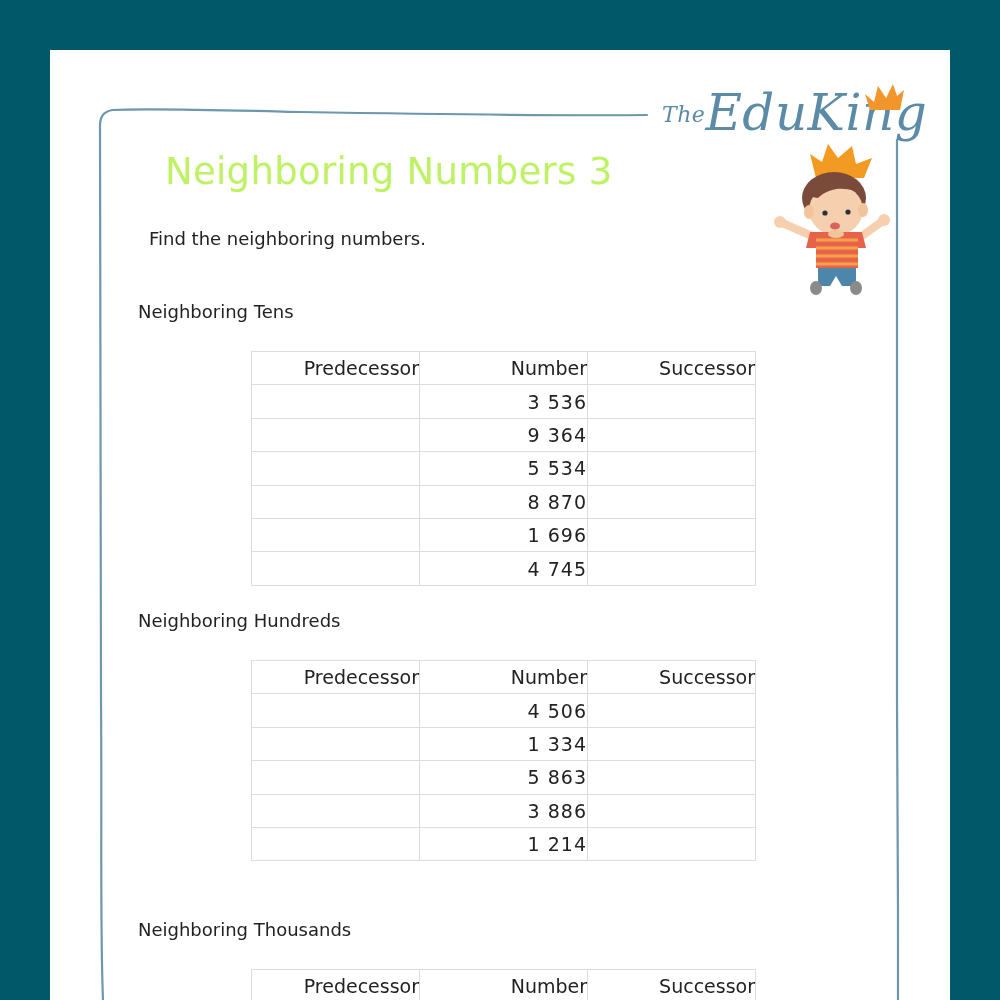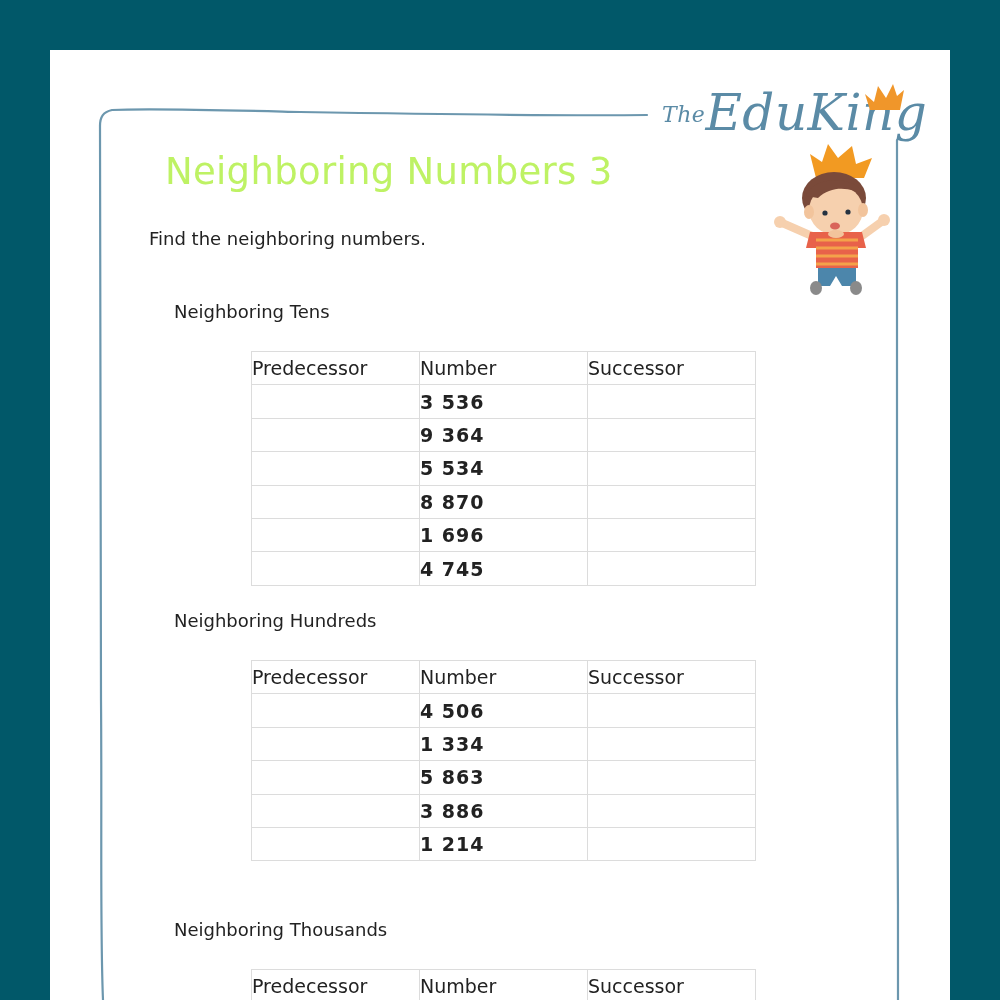--- a/index.html
+++ b/index.html
@@ -76,43 +76,41 @@
     color: #222;
     white-space: nowrap;
     margin-left: 11px;
   }
   .section-label {
     position: absolute;
     left: 138px;
     font-size: 18px;
     color: #222;
     white-space: nowrap;
-    margin-left: 36px;
   }
   table.nt {
     position: absolute;
     left: 251px;
     border-collapse: collapse;
     table-layout: fixed;
     width: 502px;
   }
   table.nt th, table.nt td {
     width: 167px;
     height: 32.4px;
     border: 1px solid #dcdcdc;
-    text-align: left;
+    text-align: right;
     font-weight: normal;
     font-size: 19px;
     color: #222;
     padding: 0;
     line-height: 32px;
   }
   table.nt td.num {
     letter-spacing: 1px;
-    font-weight: bold;
   }
 </style>
 </head>
 <body>
 
 <div class="sheet"></div>
 
 <svg class="frame" viewBox="0 0 1000 1000">
   <path d="M647,115 C560,116 420,114 300,112 C220,110 150,108 112,110 C103,112 100,117 100,126 C101,300 99,500 101,700 C102,820 100,930 103,1000" fill="none" stroke="#6c97ae" stroke-width="2.2" stroke-linecap="round"></path>
   <path d="M897,140 C897,300 896,500 897,700 C898,820 898,900 898,1000" fill="none" stroke="#6c97ae" stroke-width="2.2" stroke-linecap="round"></path>

